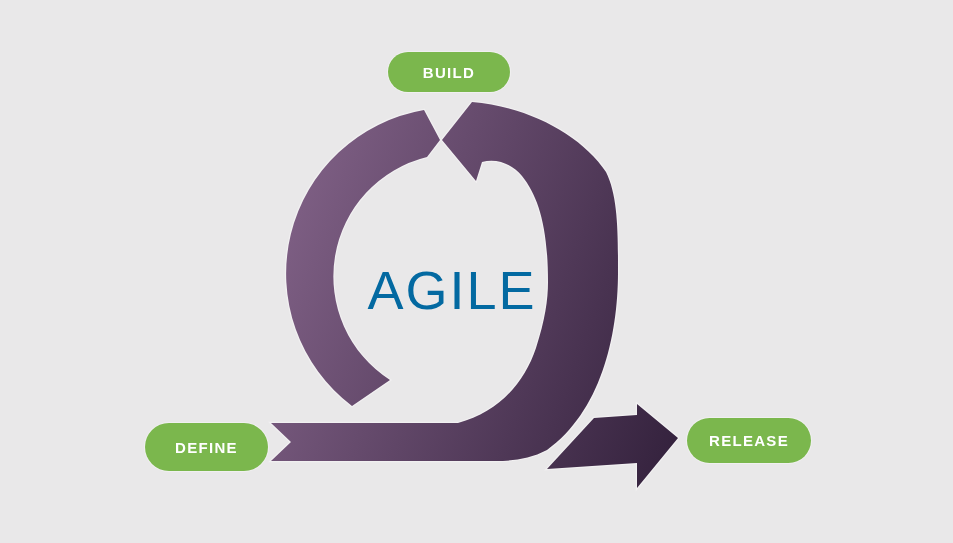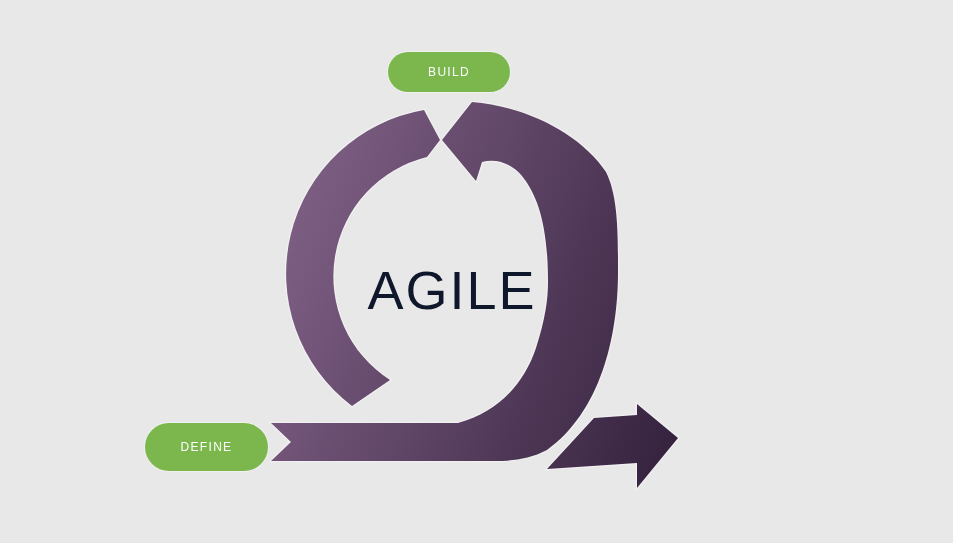--- a/index.html
+++ b/index.html
@@ -12,28 +12,28 @@
     position:relative;width:953px;height:543px;background:#e9e8e9;
   }
   .loop-svg{position:absolute;left:0;top:0;width:953px;height:543px;display:block;}
   .loop-svg path{paint-order:stroke;stroke:#f7f5f7;stroke-width:2.5;stroke-opacity:.55;stroke-linejoin:miter;}
   .pill{
     position:absolute;display:flex;align-items:center;justify-content:center;
     background:#7bb74d;border-radius:999px;
     box-shadow:0 0 0 1px rgba(255,255,255,.35);
   }
   .pill span{
-    color:#ffffff;font-weight:400;font-size:12px;letter-spacing:1.3px;line-height:1;
+    color:#ffffff;font-weight:700;font-size:15px;letter-spacing:1.3px;line-height:1;
   }
   .pill-build{left:388px;top:52px;width:122px;height:40px;}
   .pill-define{left:145px;top:423px;width:123px;height:48px;}
   .pill-release{left:687px;top:418px;width:124px;height:45px;}
   .title{
     position:absolute;left:312px;top:263px;width:280px;
-    text-align:center;color:#0f172a;
+    text-align:center;color:#0369a1;
     font-size:54px;font-weight:300;letter-spacing:2px;line-height:1;
   }
 </style>
 </head>
 <body>
 
 <div class="canvas">
 
   <svg class="loop-svg" viewBox="0 0 953 543" aria-hidden="true">
     <defs>
@@ -72,14 +72,17 @@
   <div class="title">AGILE</div>
 
   <div class="pill pill-build">
     <span>BUILD</span>
   </div>
 
   <div class="pill pill-define">
     <span>DEFINE</span>
   </div>
 
+  <div class="pill pill-release">
+    <span>RELEASE</span>
+  </div>
 
 </div>
 
 </body></html>

